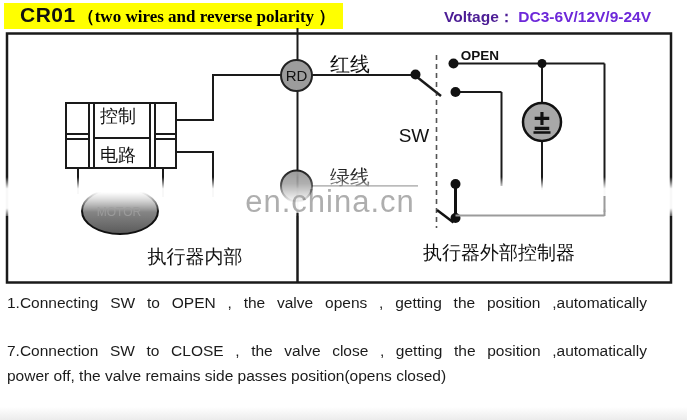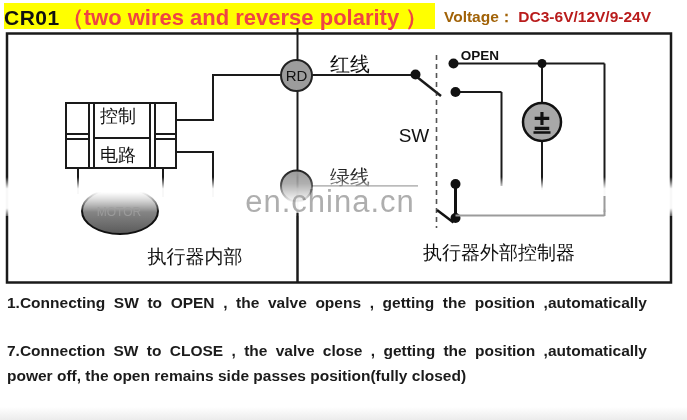--- a/index.html
+++ b/index.html
@@ -5,34 +5,34 @@
   html,body{margin:0;padding:0;}
   body{
     width:687px;height:420px;position:relative;overflow:hidden;
     background:#ffffff;
     font-family:"Liberation Sans", sans-serif;
     -webkit-font-smoothing:antialiased;
   }
   .title-strip{
     position:absolute;left:4px;top:3px;height:26px;
     background:#ffff00;display:flex;align-items:baseline;
-    padding:0 8px 0 0;white-space:nowrap;
+    padding:0 8px 0 16px;white-space:nowrap;
   }
   .title-model{font-size:21px;font-weight:bold;color:#111;letter-spacing:.5px;}
-  .title-rest{font-size:22px;font-weight:bold;color:#ef4444;margin-left:2px;}
+  .title-rest{font-size:17px;font-weight:bold;color:#000000;margin-left:2px;font-family:Liberation Serif, serif;}
   .voltage{
     position:absolute;top:7px;left:444px;white-space:nowrap;
     font-size:15.5px;font-weight:bold;
   }
-  .voltage .v-label{color:#a16207;}
-  .voltage .v-value{color:#b91c1c;margin-left:4px;}
+  .voltage .v-label{color:#4c1d95;}
+  .voltage .v-value{color:#6d28d9;margin-left:4px;}
   .diagram-wrap{position:absolute;left:0;top:26px;width:687px;height:262px;}
   .notes{
     position:absolute;left:7px;top:290px;width:650px;
-    font-size:15.5px;font-weight:bold;color:#1b1b1b;line-height:25px;
+    font-size:15.5px;font-weight:normal;color:#1b1b1b;line-height:25px;
   }
   .note-line-just{text-align:justify;text-align-last:justify;width:640px;}
   .note-gap{height:23px;}
   .bottom-strip{
     position:absolute;left:0;bottom:0;width:687px;height:13px;
     background:linear-gradient(to bottom, rgba(210,210,210,0), #dcdcdc);
     opacity:.55;
   }
 </style>
 </head>
@@ -178,16 +178,16 @@
   </g>
 
   <line x1="297.5" y1="213" x2="297.5" y2="282.5" stroke="#1a1a1a" stroke-width="2"></line>
 </svg>
 </div>
 
 <div class="notes">
   <div class="note-line-just">1.Connecting SW to OPEN  , the valve opens , getting the position ,automatically</div>
   <div class="note-gap"></div>
   <div class="note-line-just">7.Connection SW to CLOSE  , the valve close , getting the position ,automatically</div>
-  <div>power off, the open remains side passes position(fully closed)</div>
+  <div>power off, the valve remains side passes position(opens closed)</div>
 </div>
 
 <div class="bottom-strip"></div>
 
 </body></html>

